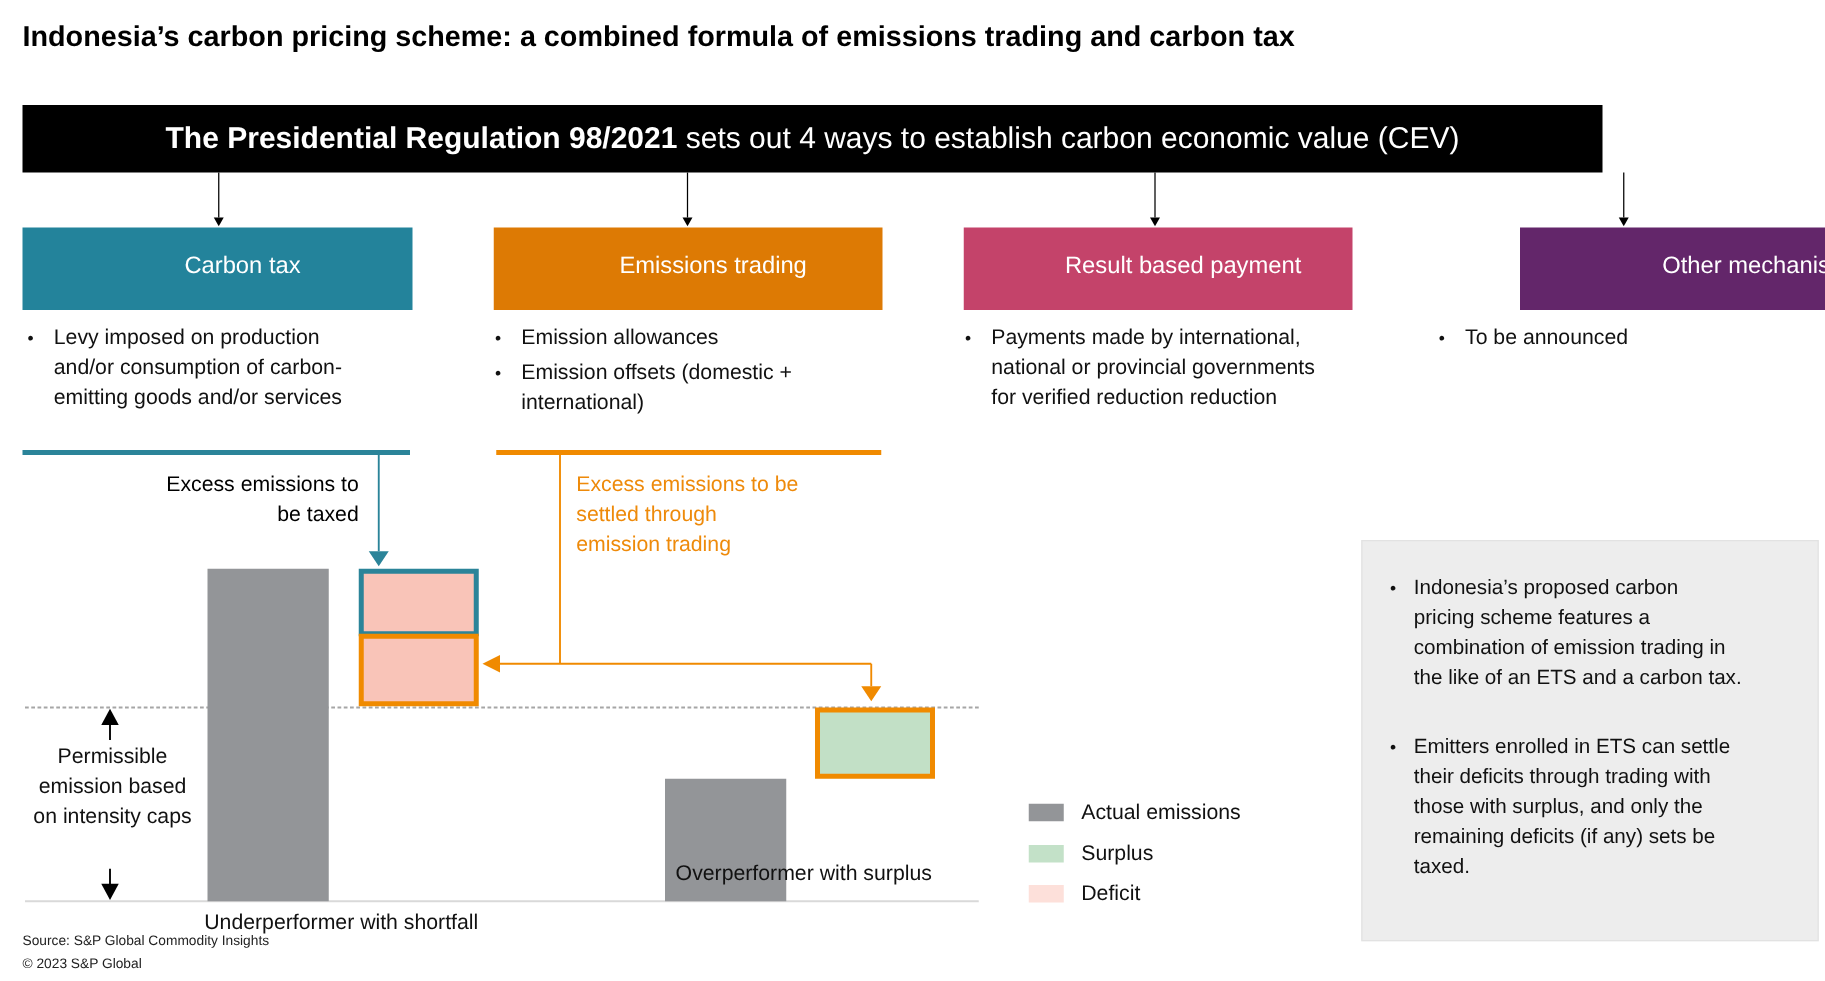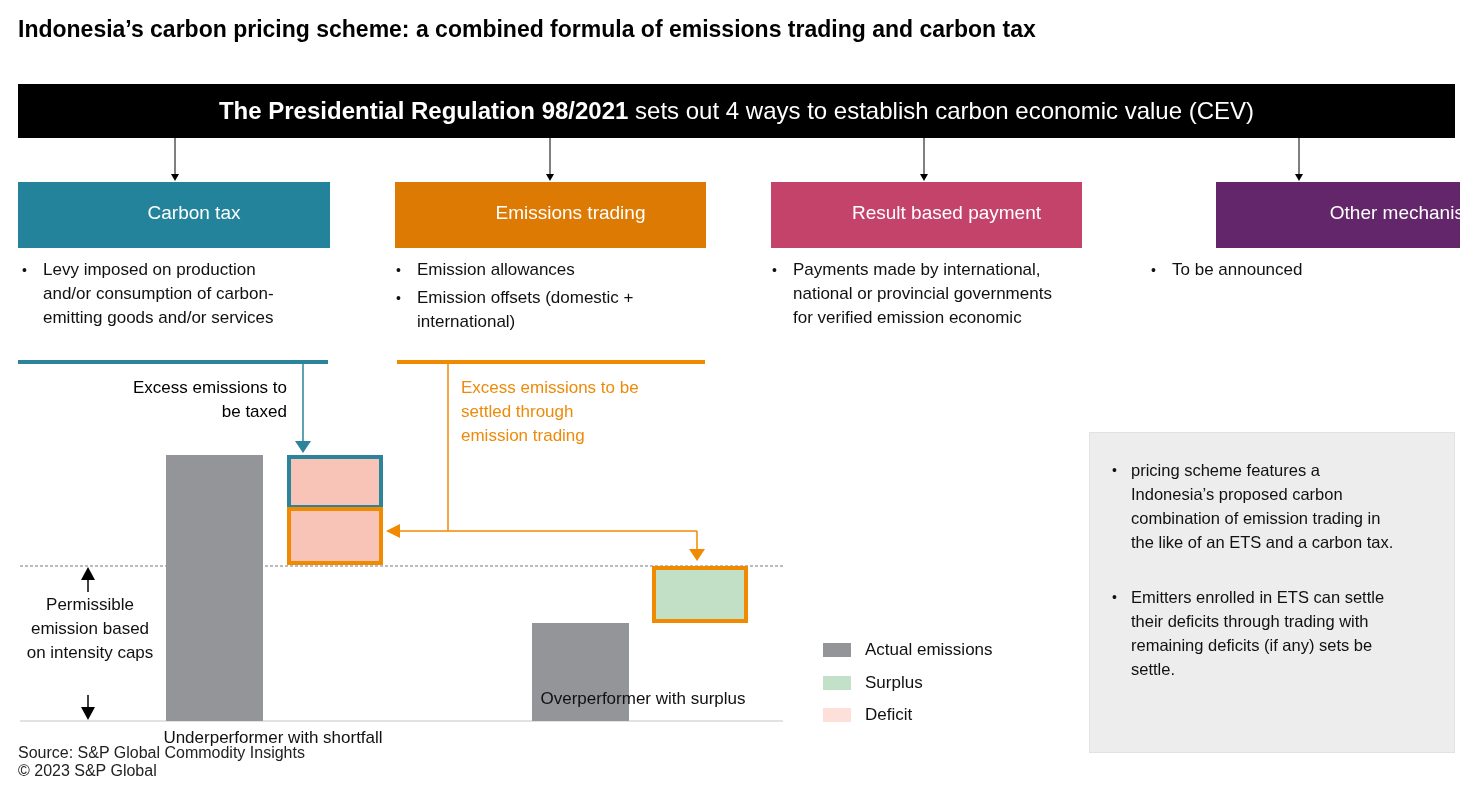--- a/index.html
+++ b/index.html
@@ -7,21 +7,21 @@
     width: 1460px; height: 785px; position: relative; overflow: hidden;
     background: #ffffff; color: #111111;
     font-family: "Liberation Sans", "DejaVu Sans", sans-serif;
   }
   .abs { position: absolute; }
   #page-title {
     left: 18px; top: 14px; font-size: 23px; line-height: 30px;
     font-weight: bold; color: #000; white-space: nowrap;
   }
   #banner {
-    left: 18px; top: 84px; width: 1437px; height: 54px; background: #000;
+    left: 18px; top: 84px; width: 1264px; height: 54px; background: #000;
     color: #fff; font-size: 24px; display: flex; align-items: center;
     justify-content: center; white-space: nowrap;
   }
   #banner b { font-weight: bold; }
   .mech-box {
     top: 182px; height: 66px; color: #fff; font-size: 19px;
     display: flex; align-items: center; justify-content: center;
     box-sizing: border-box; padding-bottom: 5px; padding-left: 40px;
   }
   .bullet-block { font-size: 17px; line-height: 24px; color: #111; }
@@ -36,21 +36,21 @@
   #trade-anno { left: 461px; top: 376px; color: #ee8a0a; }
   #cap-anno { left: 10px; width: 160px; top: 593px; text-align: center; color: #111; }
   .cat-label { font-size: 17px; line-height: 22px; text-align: center; white-space: nowrap; color: #111; }
   .legend-item { left: 823px; height: 20px; display: flex; align-items: center; }
   .legend-swatch { width: 28px; height: 14px; display: inline-block; }
   .legend-text { margin-left: 14px; font-size: 17px; color: #111; white-space: nowrap; }
   #notes-box {
     left: 1089px; top: 432px; width: 366px; height: 321px;
     background: #ededed; border: 1px solid #e2e2e2; box-sizing: border-box;
   }
-  .src { left: 18px; font-size: 16px; line-height: 14px; color: #222; white-space: nowrap; }
+  .src { left: 18px; font-size: 11px; line-height: 14px; color: #222; white-space: nowrap; }
   svg#diagram { position: absolute; left: 0; top: 0; }
 </style>
 </head>
 <body>
 
 <svg id="diagram" width="1460" height="785">
 
   <g>
     <line x1="175" y1="138" x2="175" y2="174" stroke="#000" stroke-width="1"></line>
     <polygon points="171,174 179,174 175,181" fill="#000"></polygon>
@@ -140,21 +140,21 @@
 <div class="abs bullet-block" style="left:417px;top:286px">
   <span class="dot">•</span>
   <span class="ln">Emission offsets (domestic +</span>
   <span class="ln">international)</span>
 </div>
 
 <div class="abs bullet-block" style="left:793px;top:258px">
   <span class="dot">•</span>
   <span class="ln">Payments made by international,</span>
   <span class="ln">national or provincial governments</span>
-  <span class="ln">for verified emission economic</span>
+  <span class="ln">for verified reduction reduction</span>
 </div>
 
 <div class="abs bullet-block" style="left:1172px;top:258px">
   <span class="dot">•</span>
   <span class="ln">To be announced</span>
 </div>
 
 <div id="tax-anno" class="abs anno">
   <span class="ln">Excess emissions to</span>
   <span class="ln">be taxed</span>
@@ -182,27 +182,28 @@
   <span class="legend-text">Surplus</span>
 </div>
 <div class="abs legend-item" style="top:705px">
   <span class="legend-swatch" style="background:#fde0da"></span>
   <span class="legend-text">Deficit</span>
 </div>
 
 <div id="notes-box" class="abs"></div>
 <div class="abs note-block" style="left:1131px;top:458px">
   <span class="dot">•</span>
+  <span class="ln">Indonesia’s proposed carbon</span>
   <span class="ln">pricing scheme features a</span>
-  <span class="ln">Indonesia’s proposed carbon</span>
   <span class="ln">combination of emission trading in</span>
   <span class="ln">the like of an ETS and a carbon tax.</span>
 </div>
 <div class="abs note-block" style="left:1131px;top:585px">
   <span class="dot">•</span>
   <span class="ln">Emitters enrolled in ETS can settle</span>
   <span class="ln">their deficits through trading with</span>
+  <span class="ln">those with surplus, and only the</span>
   <span class="ln">remaining deficits (if any) sets be</span>
-  <span class="ln">settle.</span>
+  <span class="ln">taxed.</span>
 </div>
 
 <div class="abs src" style="top:746px">Source: S&amp;P Global  Commodity Insights</div>
 <div class="abs src" style="top:764px">© 2023 S&amp;P Global</div>
 
 </body></html>

